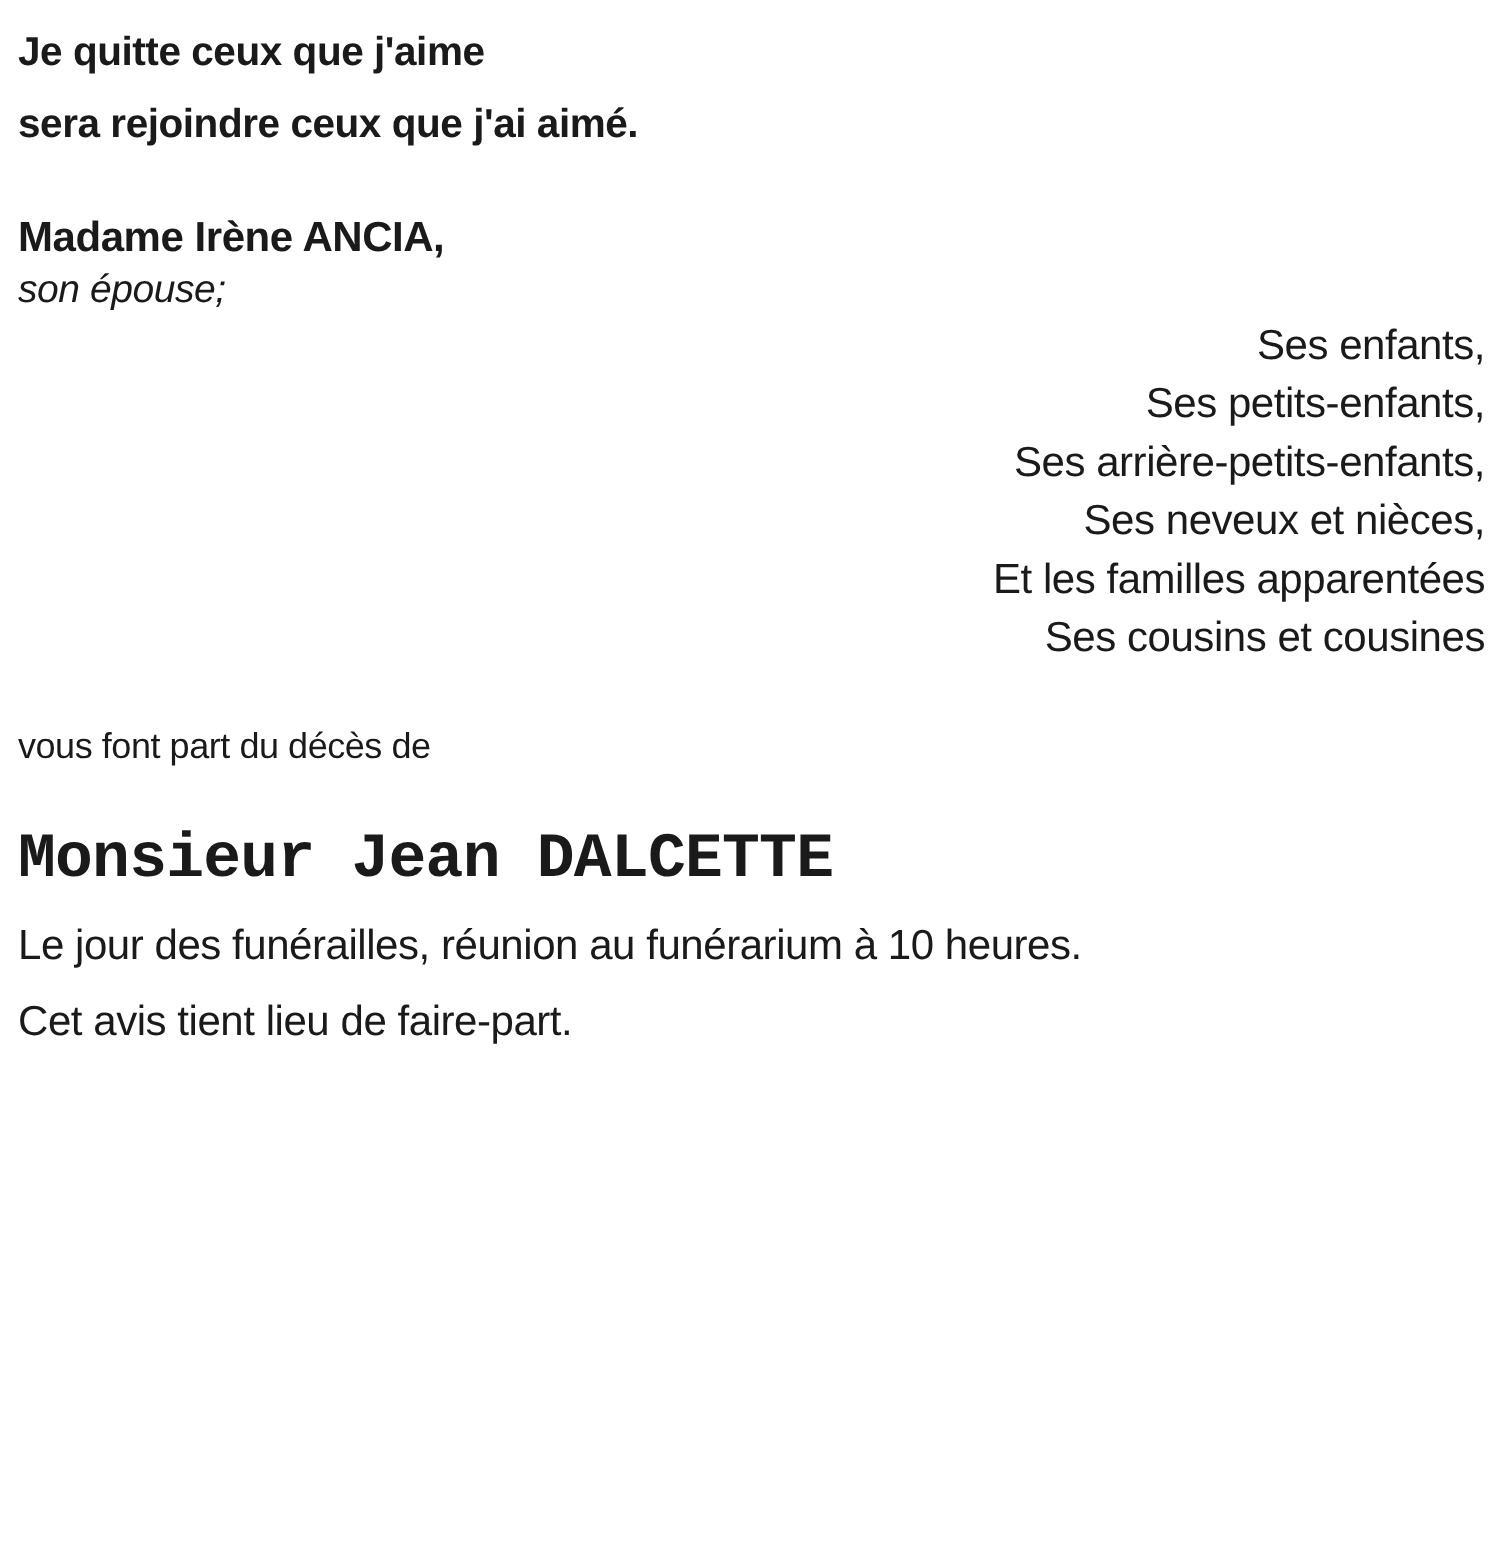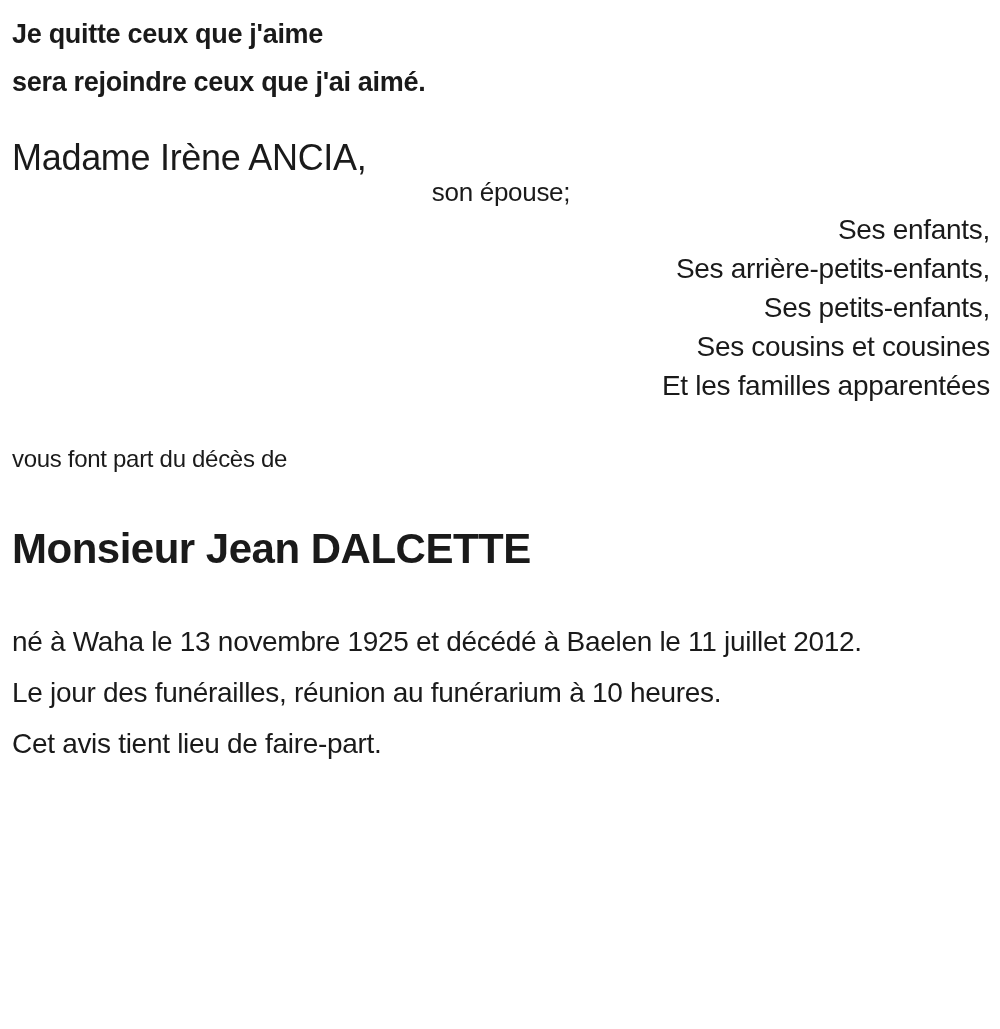--- a/index.html
+++ b/index.html
@@ -20,48 +20,51 @@
     letter-spacing: -0.3px;
   }
   .epitaph {
     margin: 0;
     font-size: 27px;
     font-weight: 700;
     line-height: 48px;
   }
   .spouse-name {
     margin: 32px 0 0 0;
-    font-size: 36px;
+    font-size: 28px;
     line-height: 40px;
+    font-weight: bold;
   }
   .spouse-relation {
     margin: 0;
     font-size: 26px;
+    font-style: italic;
     line-height: 28px;
-    text-align: center;
+    text-align: left;
   }
   .relatives {
     margin: 4px 0 0 0;
     text-align: right;
   }
   .relative-line {
     font-size: 28px;
     line-height: 39px;
   }
   .announcement {
     margin: 34px 0 0 0;
     font-size: 24px;
     line-height: 40px;
   }
   .deceased-name {
-    margin: 43px 0 0 0;
+    margin: 28px 0 0 0;
     font-size: 42px;
     font-weight: 700;
     line-height: 54px;
     letter-spacing: -0.5px;
+    font-family: Liberation Mono, monospace;
   }
   .body-par {
     margin: 8px 0 0 0;
     font-size: 28px;
     line-height: 43px;
   }
   .body-par.first {
     margin-top: 44px;
   }
   .bold-inline {
@@ -76,31 +79,31 @@
   <p class="epitaph">
     <span>Je quitte ceux que j'aime</span><br>
     <span>sera rejoindre ceux que j'ai aimé.</span>
   </p>
 
   <p class="spouse-name">Madame Irène ANCIA,</p>
   <p class="spouse-relation">son épouse;</p>
 
   <div class="relatives">
     <div class="relative-line">Ses enfants,</div>
+    <div class="relative-line">Ses petits-enfants,</div>
     <div class="relative-line">Ses arrière-petits-enfants,</div>
-    <div class="relative-line">Ses petits-enfants,</div>
+    <div class="relative-line">Ses neveux et nièces,</div>
+    <div class="relative-line">Et les familles apparentées</div>
     <div class="relative-line">Ses cousins et cousines</div>
-    <div class="relative-line">Et les familles apparentées</div>
   </div>
 
   <p class="announcement">vous font part du décès de</p>
 
   <h1 class="deceased-name">Monsieur Jean DALCETTE</h1>
 
-  <p class="body-par first">né à Waha le 13 novembre 1925 et décédé à Baelen le 11 juillet 2012.</p>
 
 
 
 
   <p class="body-par">Le jour des funérailles, réunion au funérarium à 10 heures.</p>
 
   <p class="body-par">Cet avis tient lieu de faire-part.</p>
 
 </div>
 

